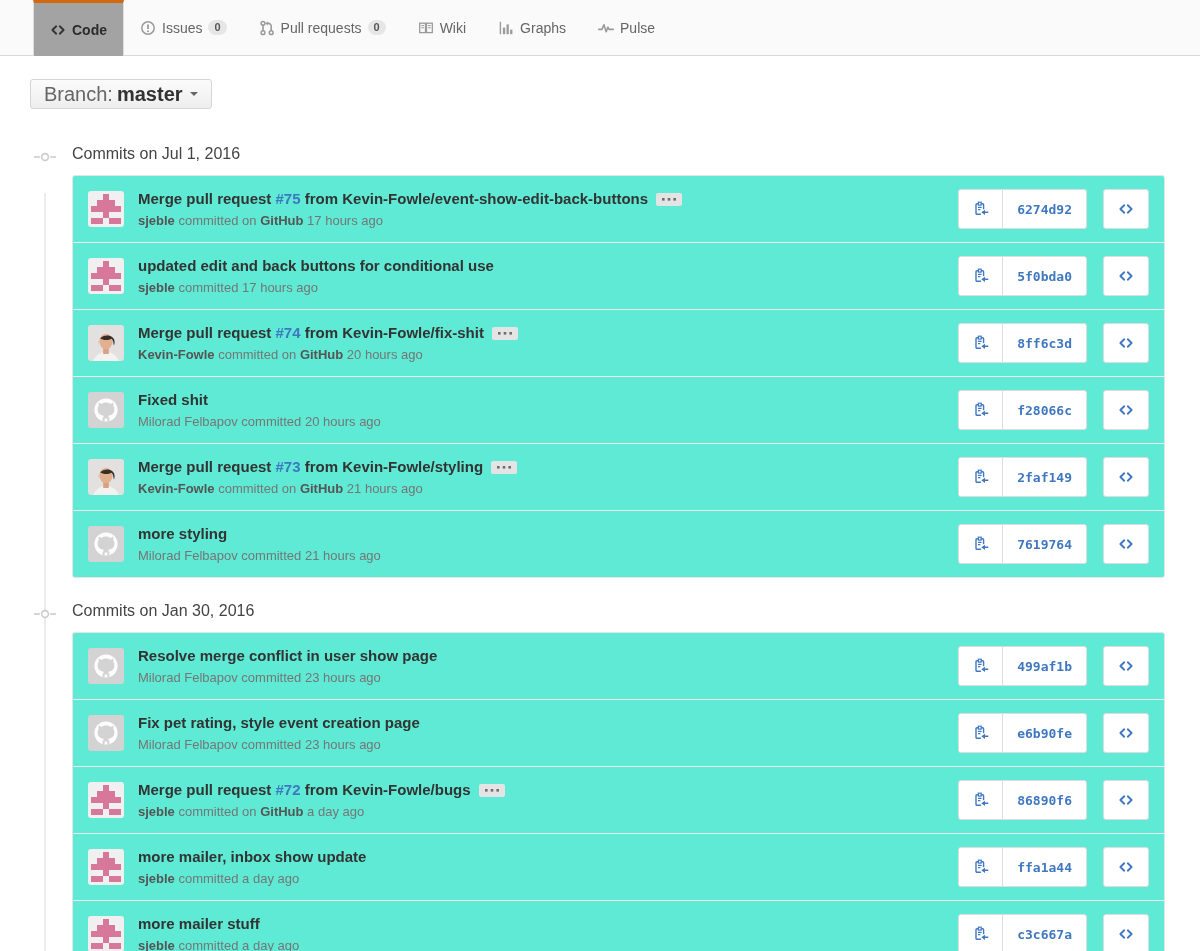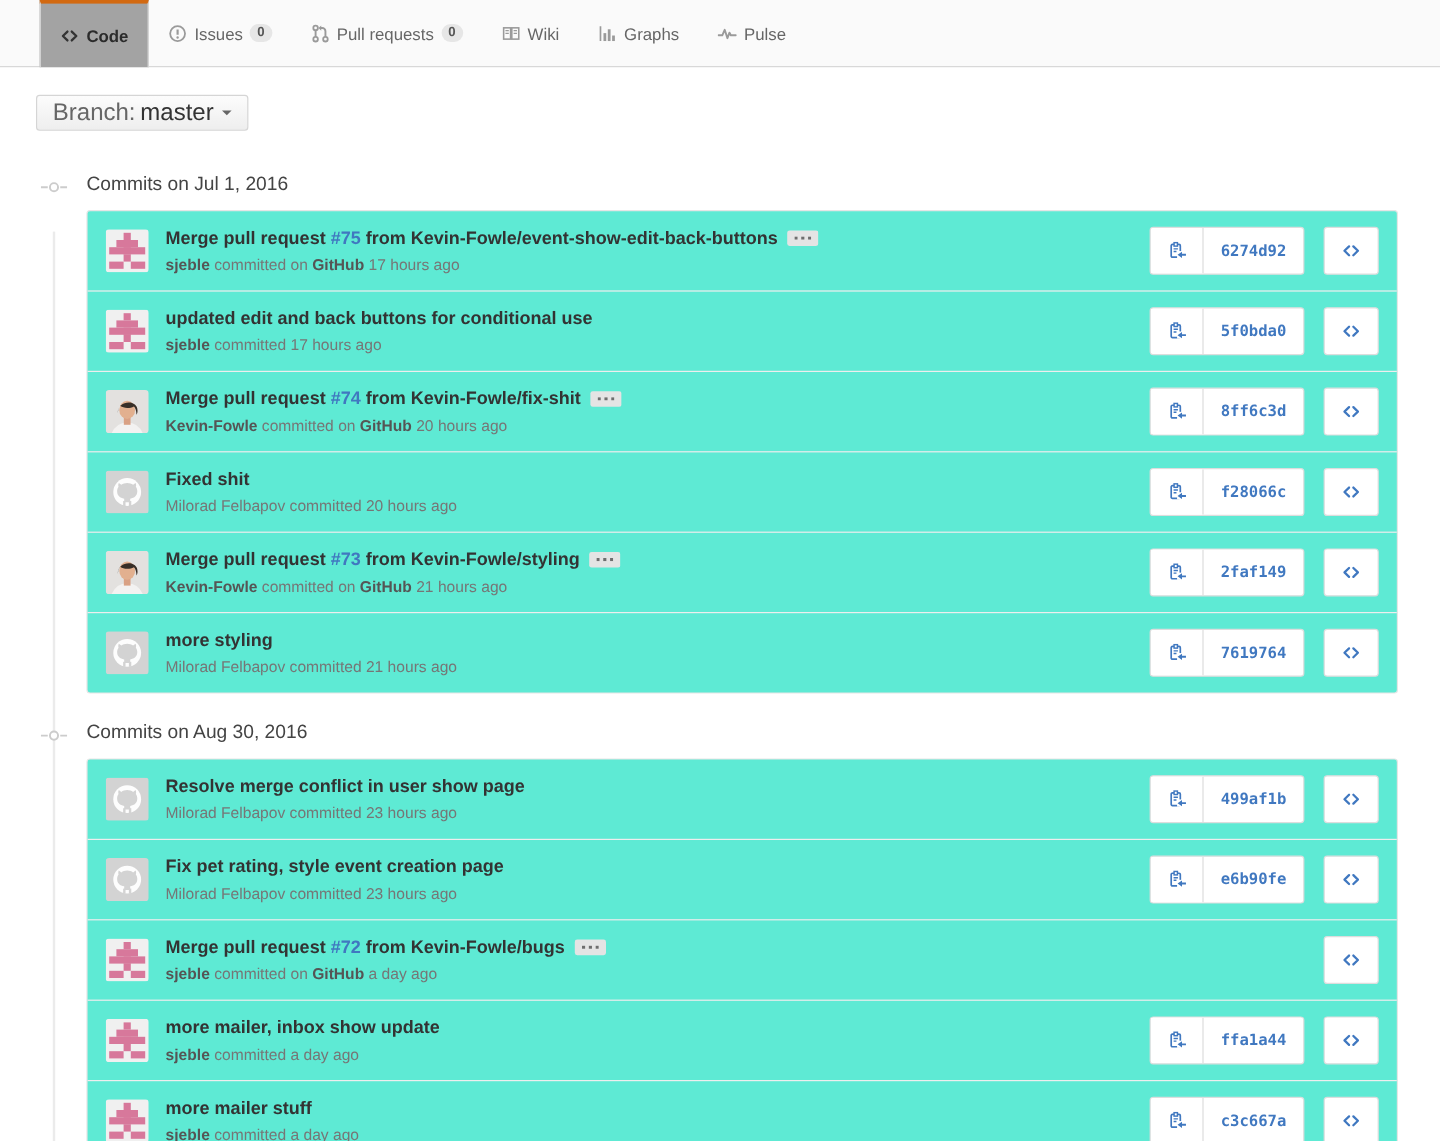--- a/index.html
+++ b/index.html
@@ -39,21 +39,21 @@
 
   
   .file-navigation { margin:23px 0 0 30px; }
   .branch-btn {
     display:inline-flex; align-items:center;
     height:30px; padding:0 13px;
     background:linear-gradient(#fcfcfc,#eee);
     border:1px solid #d5d5d5; border-radius:3px;
     font-size:20px; color:#666; cursor:pointer;
   }
-  .branch-btn .branch-name { font-weight:400; color:#333; margin-left:4px; }
+  .branch-btn .branch-name { font-weight:700; color:#333; margin-left:4px; }
   .caret {
     display:inline-block; width:0; height:0; margin-left:7px;
     border-top:4px solid #666; border-left:4px solid transparent; border-right:4px solid transparent;
   }
 
   
   .commits-listing {
     position:relative;
     margin:0 35px 0 30px;
     padding-left:42px; padding-bottom:60px;
@@ -478,21 +478,21 @@
           </a>
       </div>
     </div>
 
   </div>
 
   <h2 class="commit-group-title" style="margin-top:24px">
     <span class="group-marker"><svg width="22" height="12">
           <use href="#ic-commit-marker"></use>
         </svg></span>
-    <span>Commits on Aug 30, 2016</span>
+    <span>Commits on Jan 30, 2016</span>
   </h2>
   <div class="commit-group">
 
     <div class="commit-row">
       <span class="avatar">
           <svg width="36" height="36">
             <use href="#av-octocat"></use>
           </svg>
         </span>
       <div class="commit-info">
@@ -564,20 +564,28 @@
               </svg>
             </button></div>
         <div class="commit-meta">
           <a class="author">sjeble</a>
           <span>committed on</span>
           <span class="committer">GitHub</span>
           <span>a day ago</span>
         </div>
       </div>
       <div class="commit-actions">
+        <div class="sha-group">
+          <button class="copy-btn">
+              <svg width="16" height="16">
+                <use href="#ic-clippy"></use>
+              </svg>
+            </button>
+          <a class="sha-link">86890f6</a>
+        </div>
         <a class="browse-btn">
             <svg width="16" height="16">
               <use href="#ic-code"></use>
             </svg>
           </a>
       </div>
     </div>
 
     <div class="commit-row">
       <span class="avatar">

